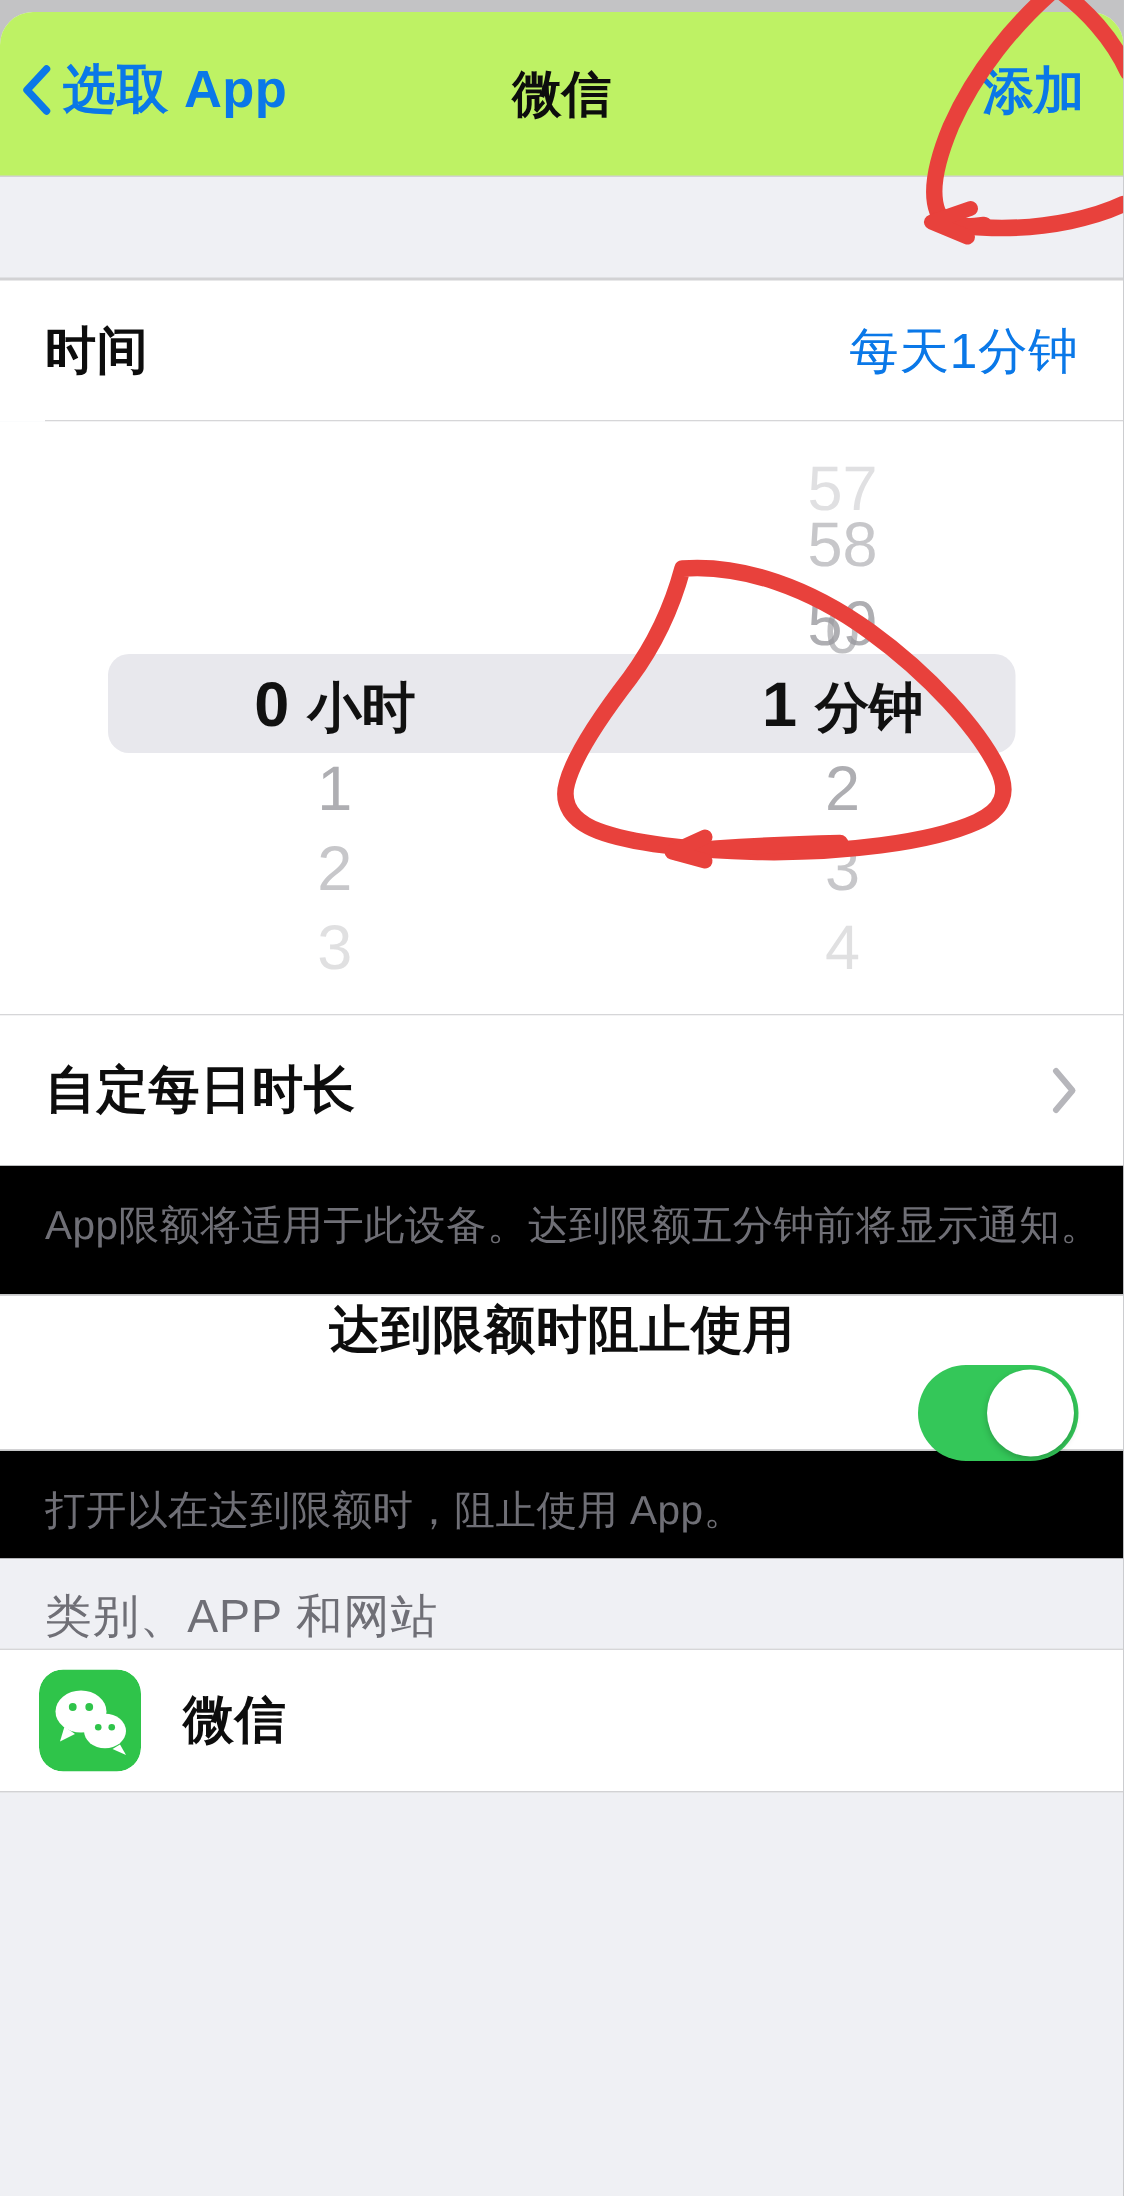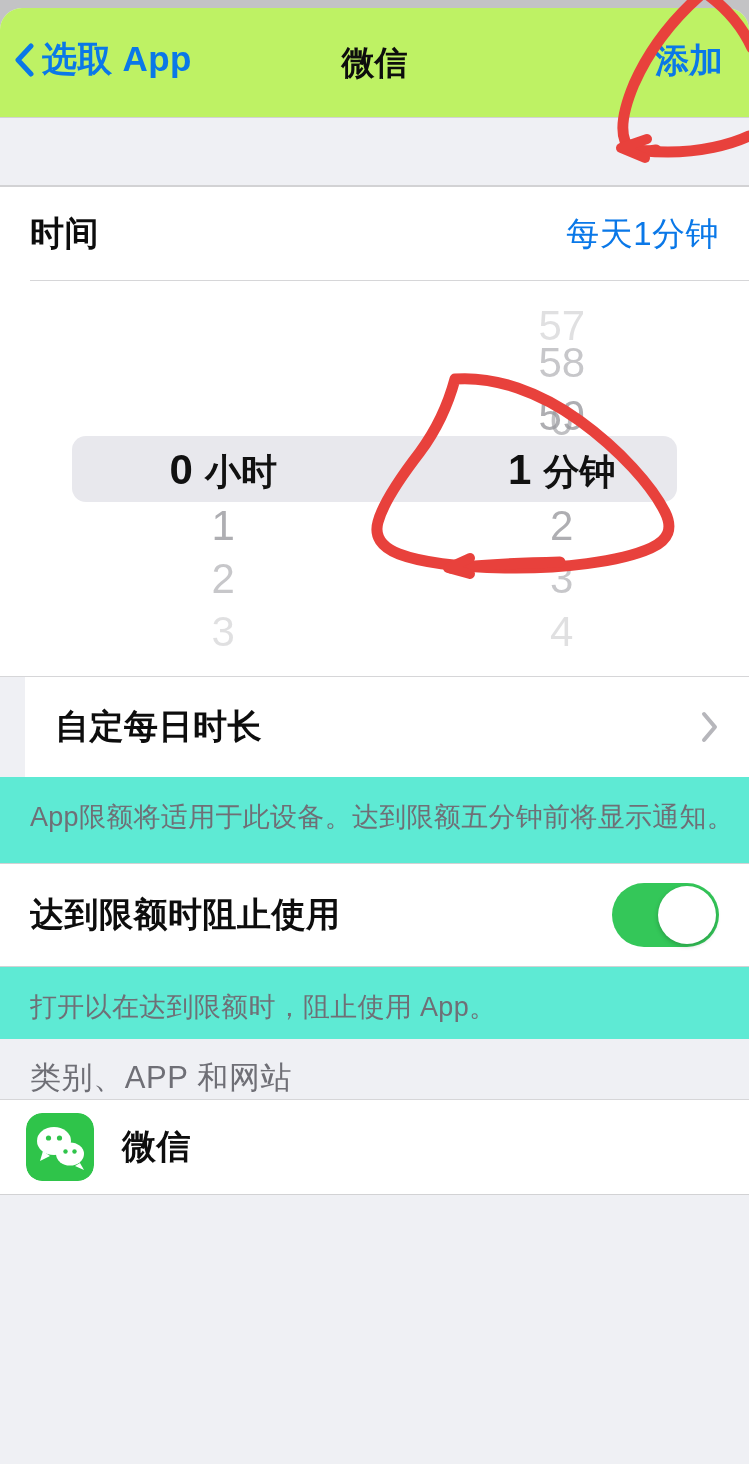--- a/index.html
+++ b/index.html
@@ -113,21 +113,21 @@
     letter-spacing: 0.5px;
   }
   .row-value {
     margin-left: auto;
     font-size: 33px;
     font-weight: 400;
     color: #0a78e8;
     letter-spacing: 0.5px;
   }
   .footer-note {
-    background: #5eead4;
+    background: #000000;
     padding: 22px 14px 26px 30px;
     font-size: 27px;
     line-height: 1.35;
     color: #6f6f76;
     letter-spacing: 0.3px;
     box-sizing: border-box;
   }
   .group-header {
     background: #eff0f4;
     padding: 18px 30px 14px 30px;
@@ -195,33 +195,34 @@
   .p-0  { top: 165px; }
   .p-p1 { top: 221px; opacity: 0.80; }
   .p-p2 { top: 274px; opacity: 0.55; }
   .p-p3 { top: 327px; opacity: 0.30; }
 
   
   #hours-selected { padding-right: 56px; }
   #minutes-selected { padding-right: 56px; }
 
   
-  #custom-row { height: 100px; margin-left: 25px; }
+  #custom-row { height: 100px; }
   #chevron-right {
     margin-left: auto;
     width: 18px;
     height: 32px;
     display: block;
   }
 
   
   #block-row {
     height: 104px;
     border-top: 1px solid #d2d2d4;
     border-bottom: 1px solid #d2d2d4;
+    flex-direction: column;
   }
   #block-toggle {
     margin-left: auto;
     position: relative;
     width: 107px;
     height: 64px;
     border-radius: 32px;
     background: #34c759;
     cursor: pointer;
     flex: none;

